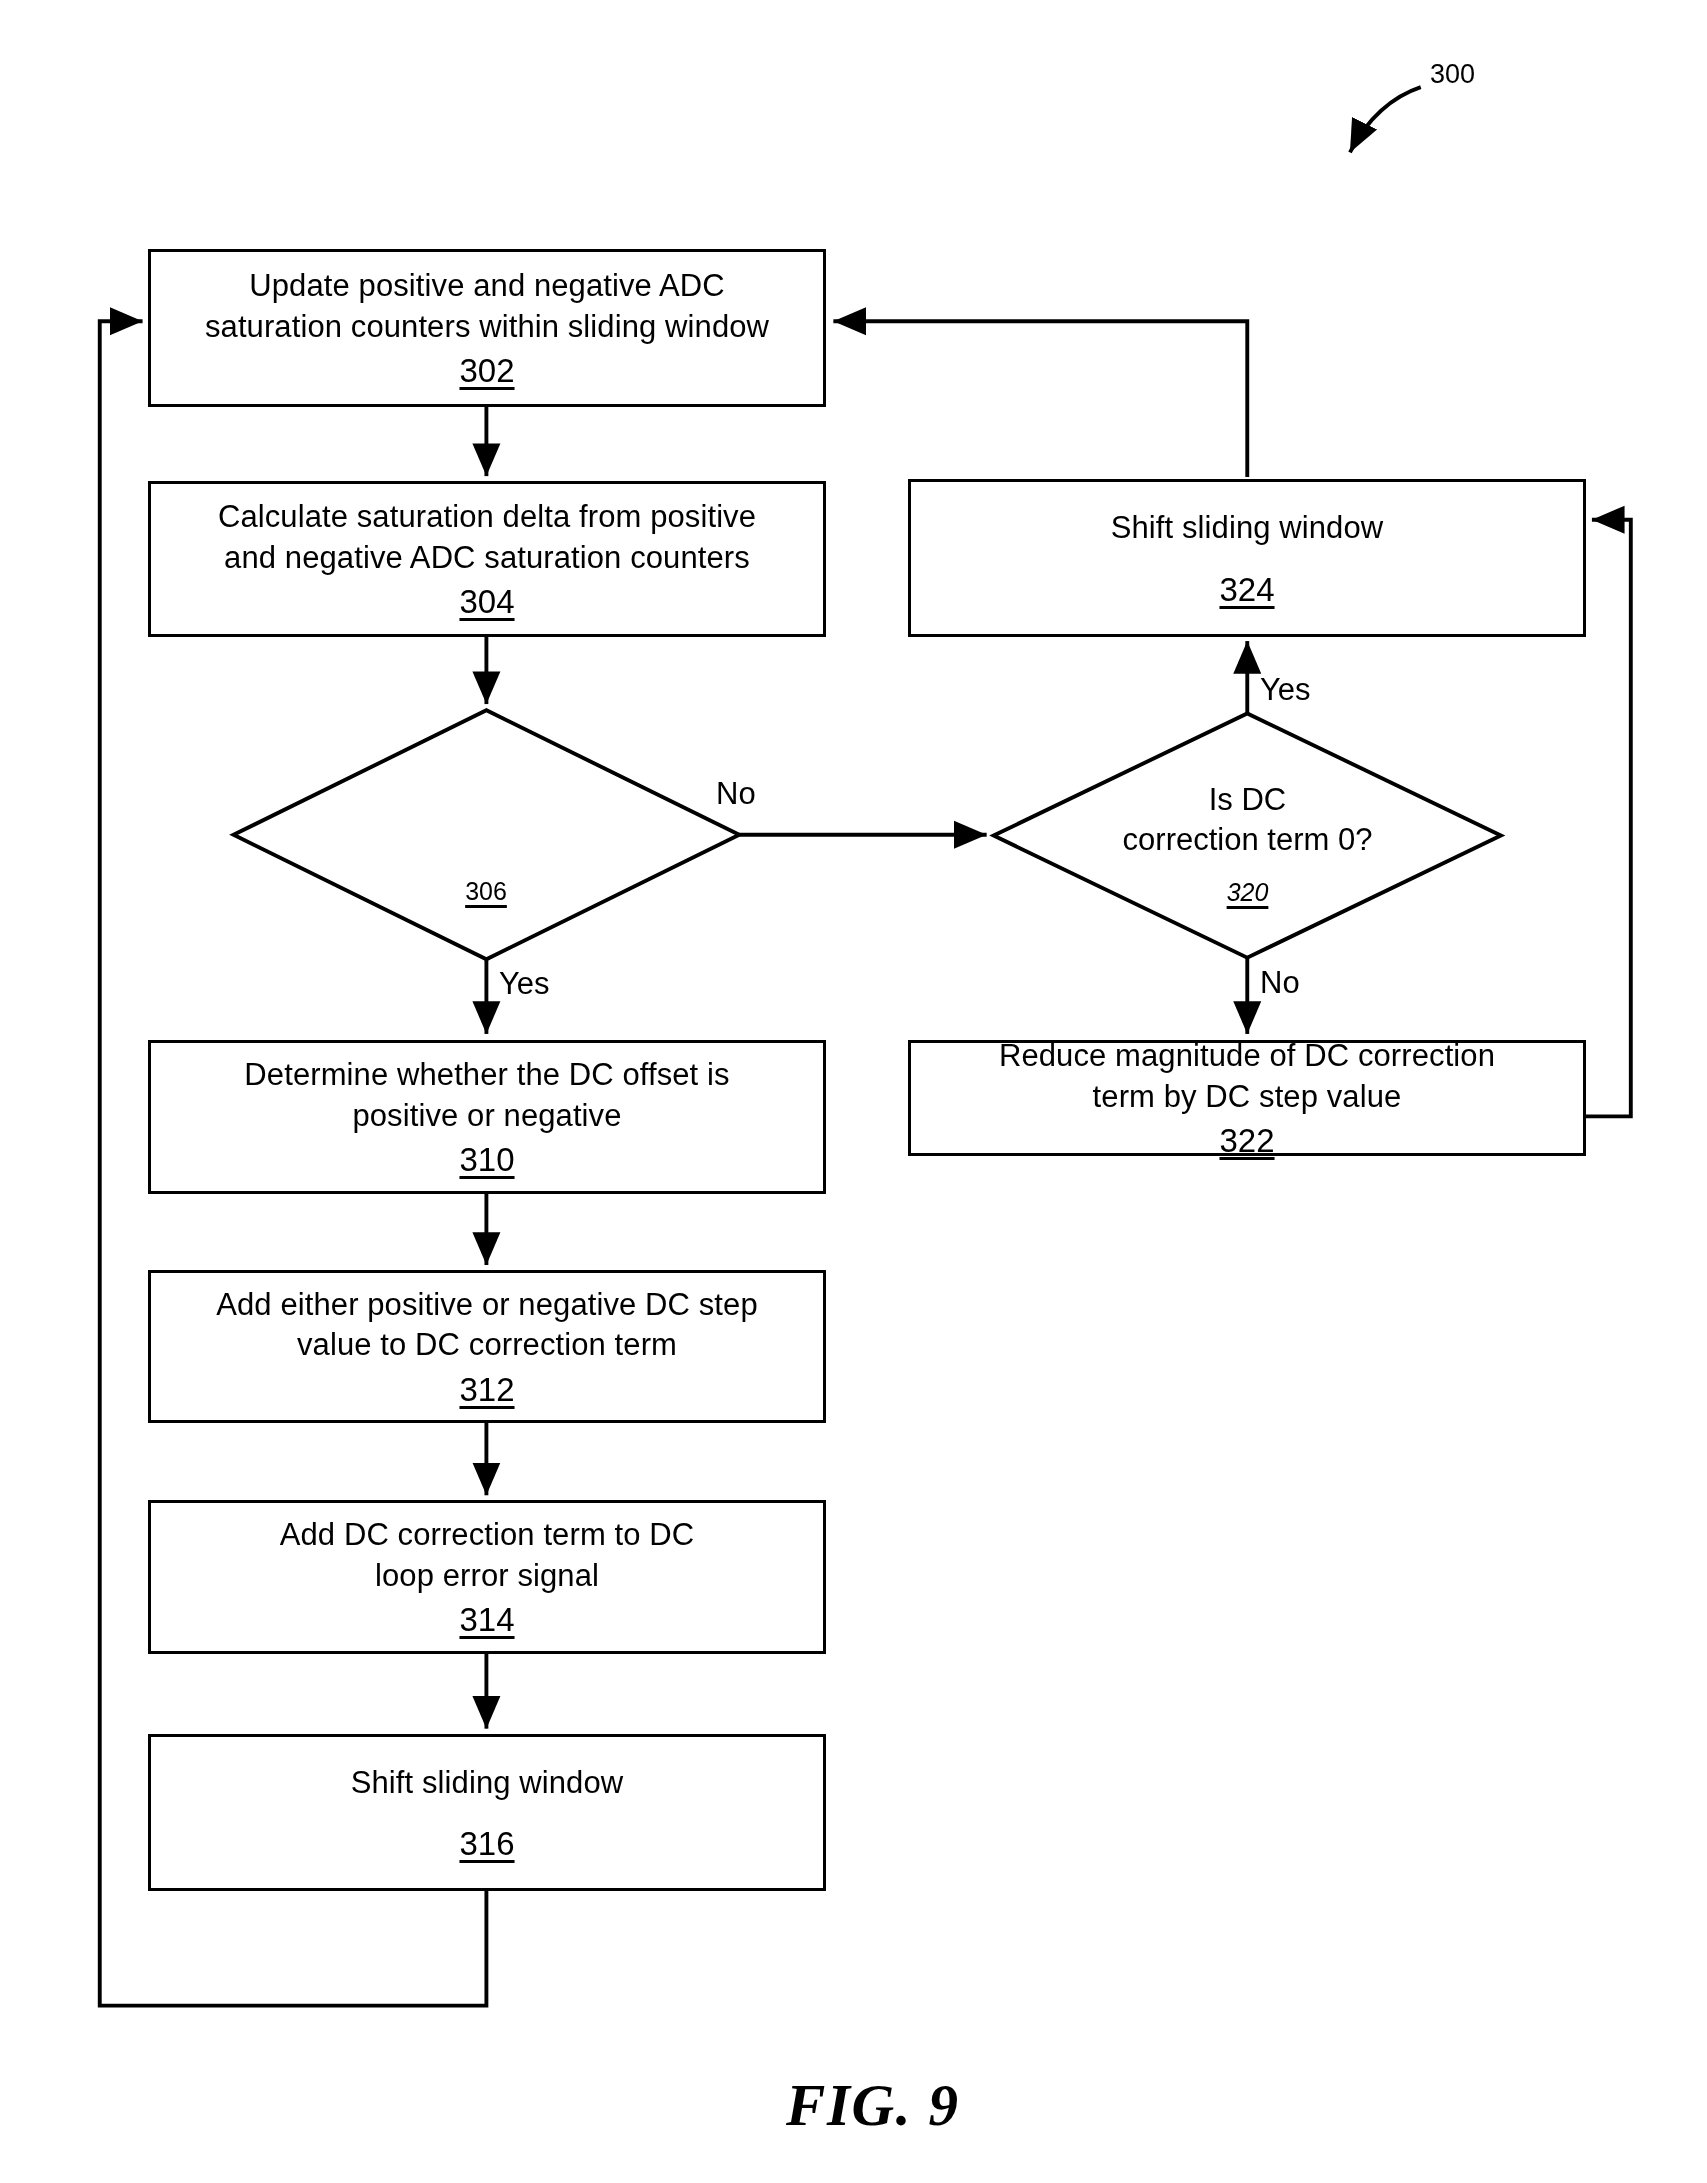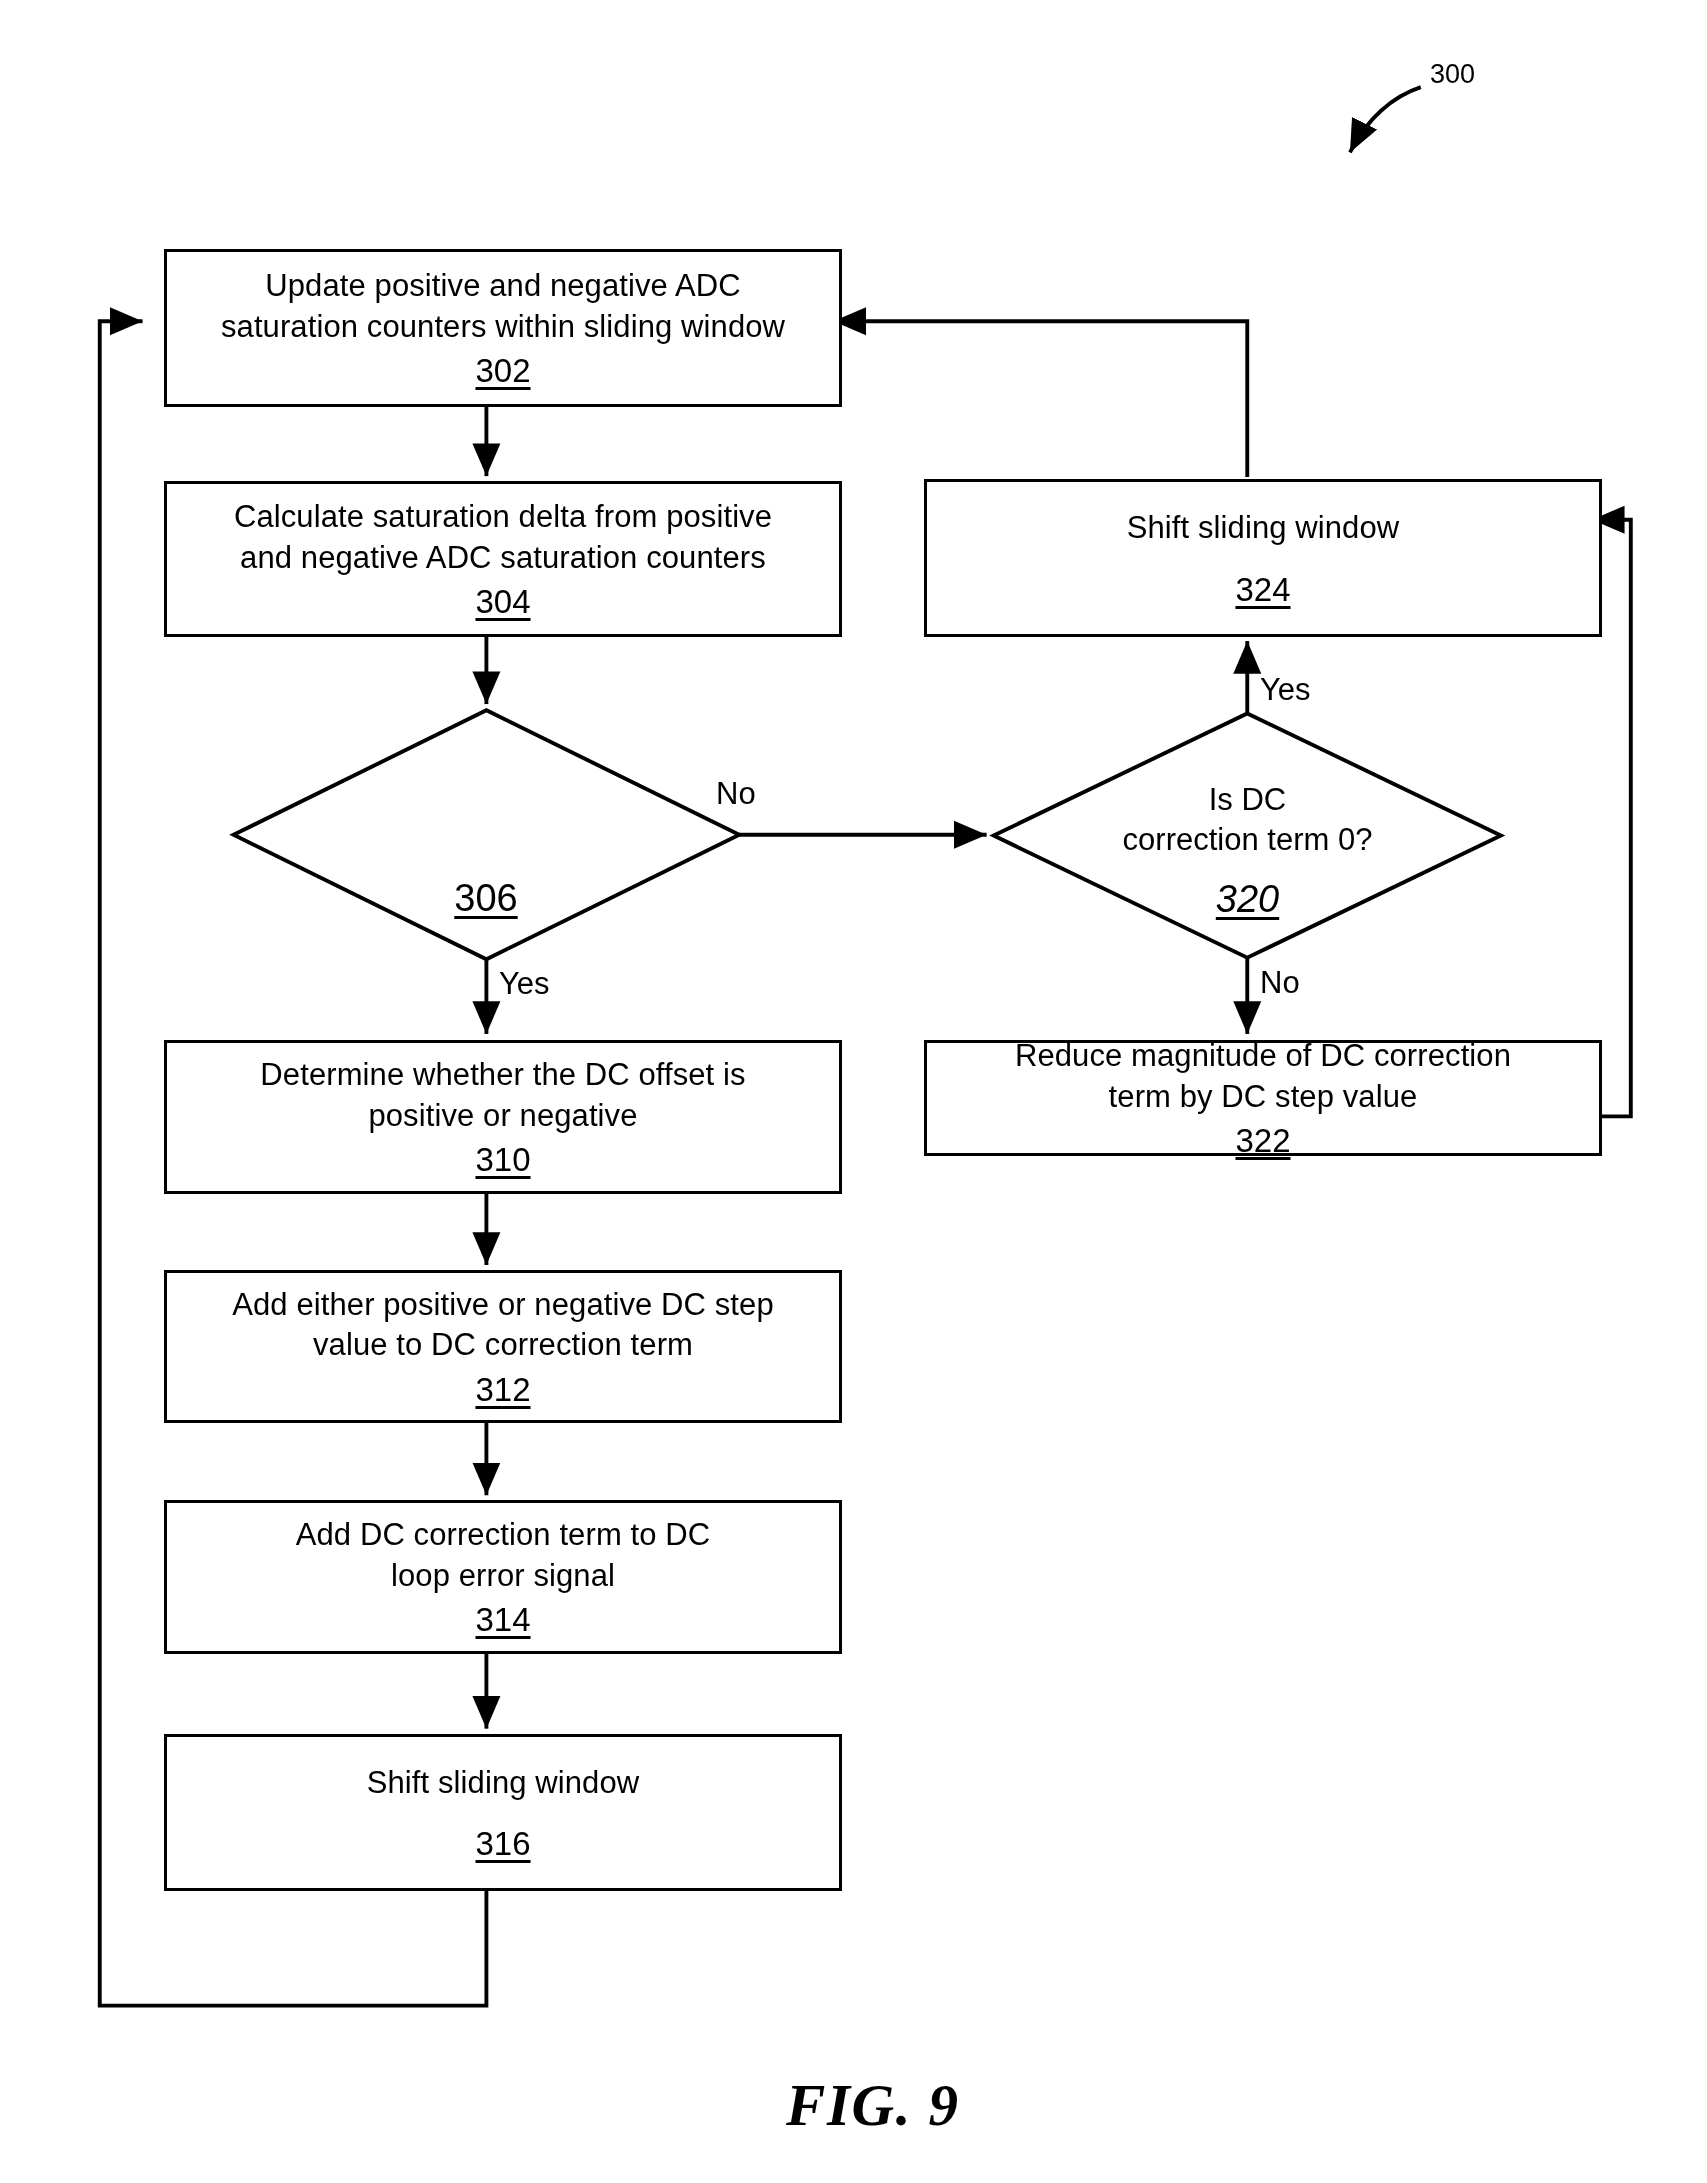--- a/index.html
+++ b/index.html
@@ -30,21 +30,20 @@
     position: absolute;
     box-sizing: border-box;
     display: flex;
     flex-direction: column;
     align-items: center;
     justify-content: center;
   }
   .proc {
     border: 3.1px solid #000000;
     background: #ffffff;
-    margin-left: 16px;
   }
   .proc .txt {
     text-align: center;
     font-size: 31px;
     line-height: 1.30;
     letter-spacing: 0.1px;
     white-space: pre-line;
     padding: 0 11px;
   }
   .proc .ref {
@@ -67,21 +66,21 @@
     text-align: center;
     font-size: 31px;
     line-height: 1.30;
     white-space: pre-line;
   }
   .dec .ref {
     position: absolute;
     left: 0;
     right: 0;
     text-align: center;
-    font-size: 38px;
+    font-size: 25px;
     text-decoration: underline;
     text-underline-offset: 5.4px;
     text-decoration-thickness: 3.1px;
   }
   .edge-label {
     position: absolute;
     font-size: 31px;
     line-height: 1;
     white-space: nowrap;
   }

